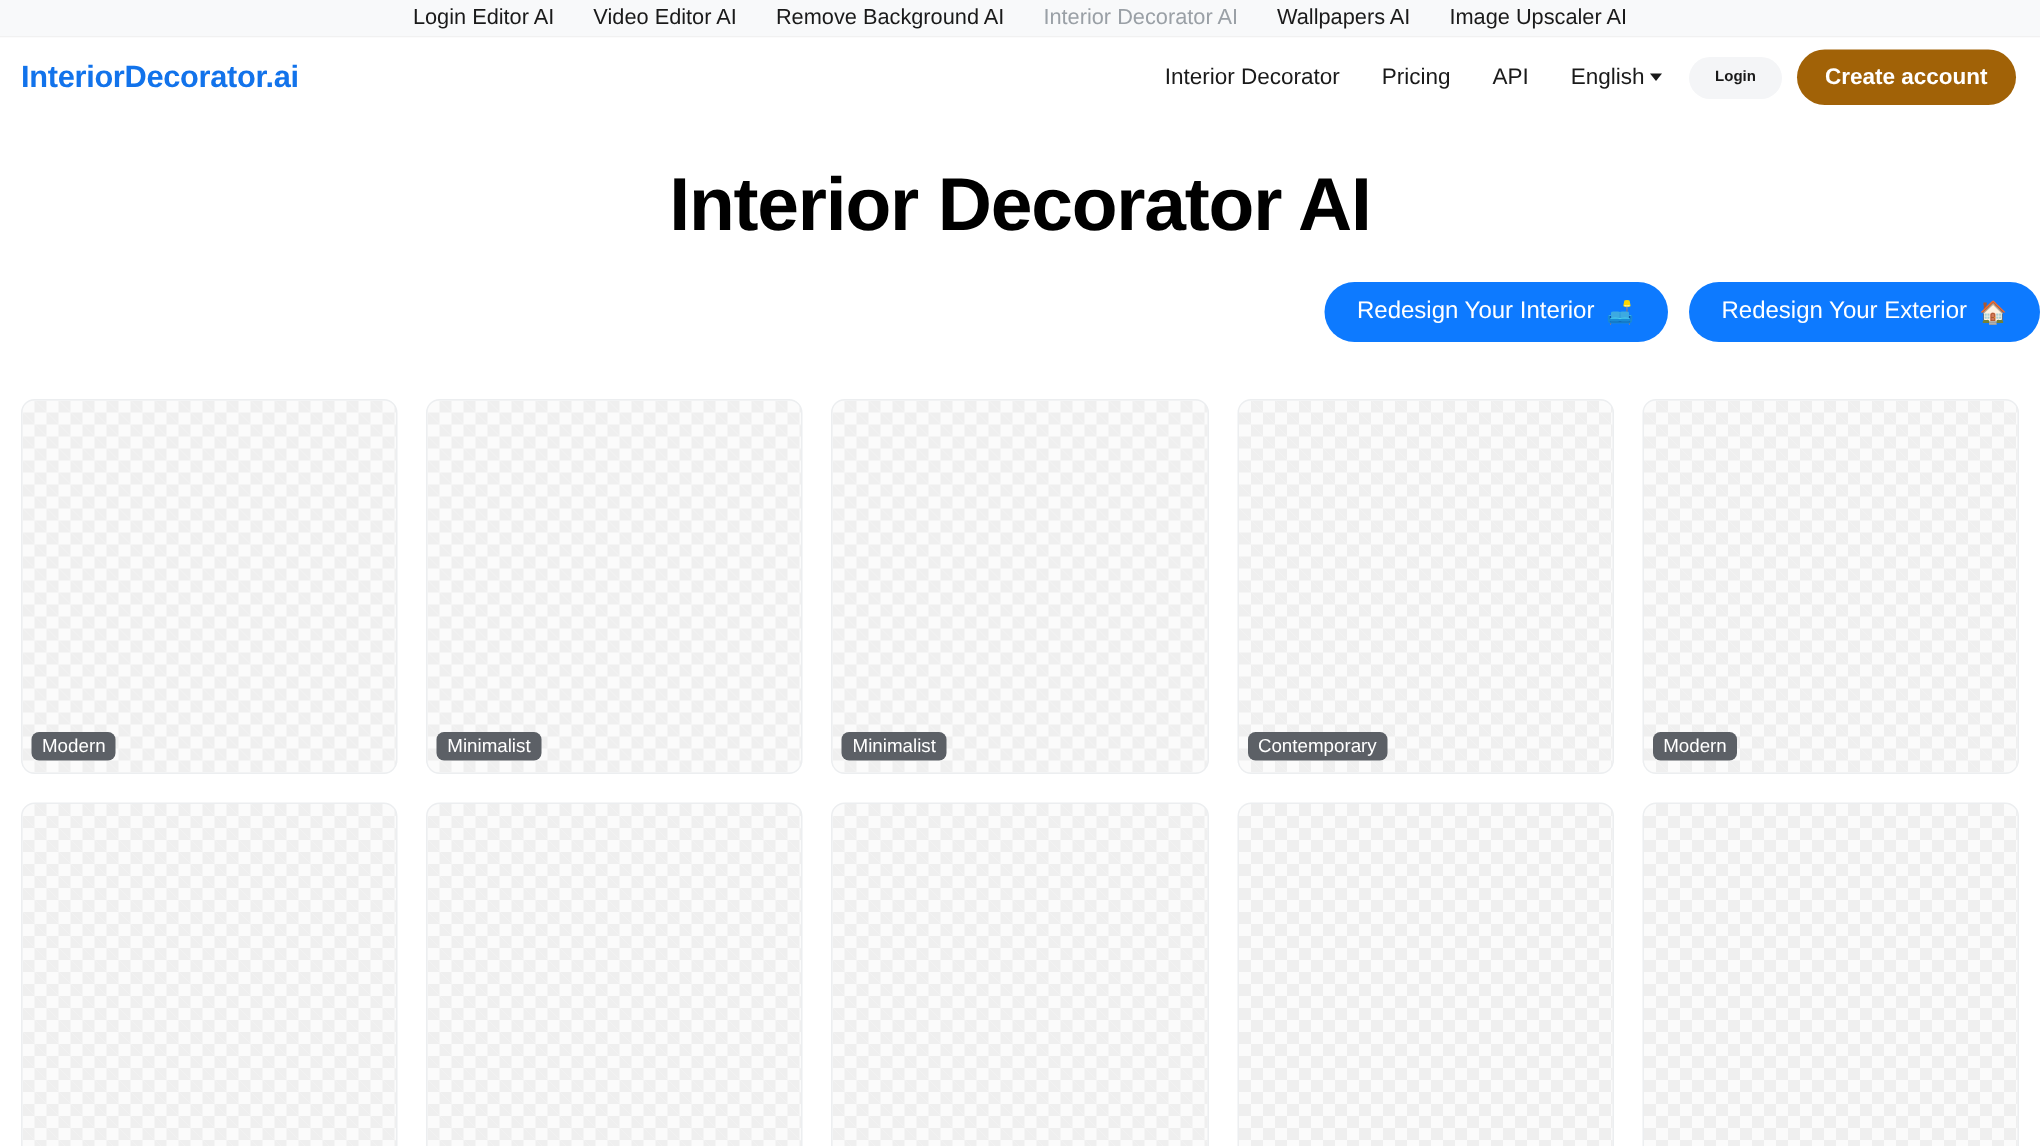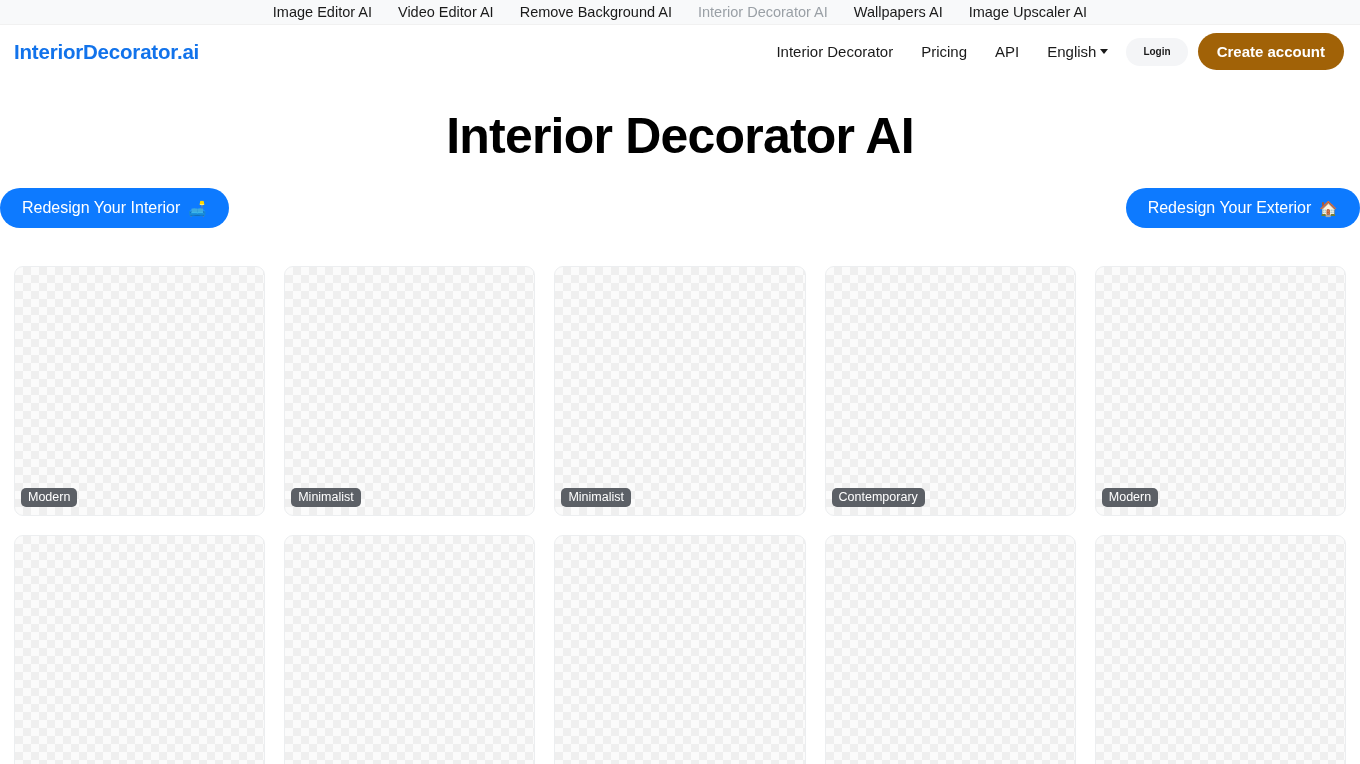--- a/index.html
+++ b/index.html
@@ -118,21 +118,22 @@
   }
   .hero p {
     margin: 13px 0 0;
     font-size: 20px;
     color: #111111;
     font-weight: normal;
   }
   .cta-row {
     margin-top: 24px;
     display: flex;
-    justify-content: space-between;
+    justify-content: flex-end;
+    gap: 14px;
   }
   .cta {
     background: #0d7aff;
     color: #ffffff;
     font-size: 16px;
     border: none;
     border-radius: 24px;
     padding: 12px 22px;
     cursor: pointer;
     font-family: inherit;
@@ -176,21 +177,21 @@
     border-radius: 5px;
     padding: 3px 7px 4px;
     line-height: 1;
     white-space: nowrap;
   }
 </style>
 </head>
 <body>
 
 <div class="topbar">
-  <a class="topbar-link" href="#">Image Editor AI</a>
+  <a class="topbar-link" href="#">Login Editor AI</a>
   <a class="topbar-link" href="#">Video Editor AI</a>
   <a class="topbar-link" href="#">Remove Background AI</a>
   <a class="topbar-link current" href="#">Interior Decorator AI</a>
   <a class="topbar-link" href="#">Wallpapers AI</a>
   <a class="topbar-link" href="#">Image Upscaler AI</a>
 </div>
 
 <div class="header">
   <div class="logo">InteriorDecorator.ai</div>
 

